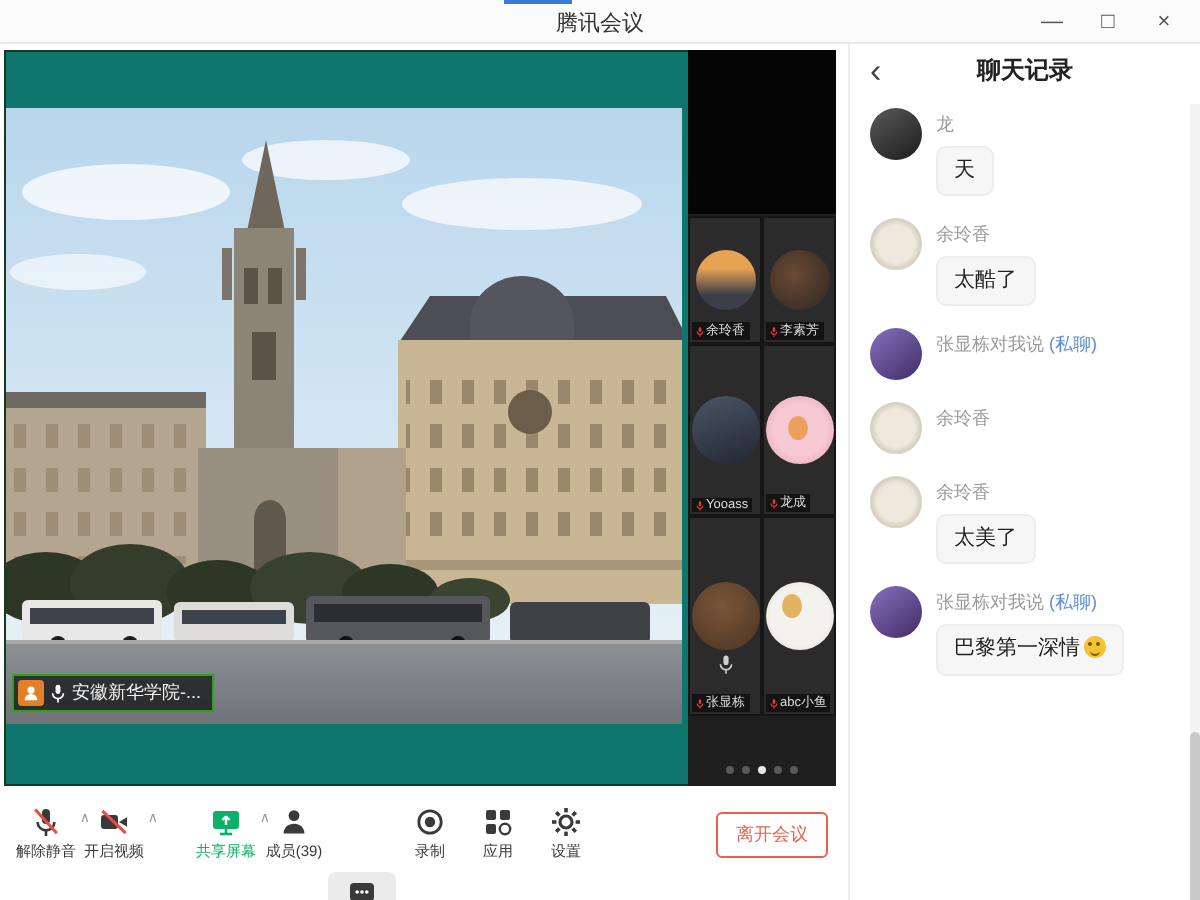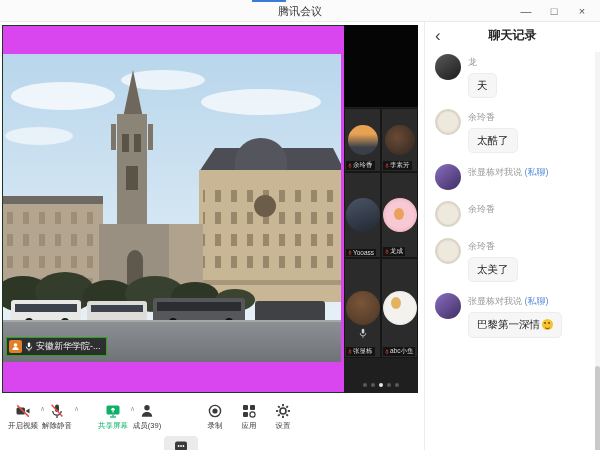--- a/index.html
+++ b/index.html
@@ -7,21 +7,21 @@
   .window { position:relative; width:600px; height:450px; background:#fff; overflow:hidden; }
 
   
   .titlebar { position:absolute; left:0; top:0; width:600px; height:22px; background:#fbfbfb; border-bottom:1px solid #e9e9e9; }
   .tab-indicator { position:absolute; left:252px; top:0; width:34px; height:2px; background:#3a7bd5; }
   .win-title { position:absolute; left:0; right:0; top:4px; text-align:center; font-size:11px; color:#333; }
   .win-controls { position:absolute; right:4px; top:0; height:22px; display:flex; }
   .win-btn { width:28px; height:22px; display:flex; align-items:center; justify-content:center; font-size:11px; color:#555; cursor:default; }
 
   
-  .video-main { position:absolute; left:2px; top:25px; width:404px; height:368px; background:#d946ef; border:1px solid #17391f; }
+  .video-main { position:absolute; left:2px; top:25px; width:404px; height:368px; background:#0f766e; border:1px solid #17391f; }
   .photo { position:absolute; left:0; top:28px; width:338px; height:308px; }
   .speaker-label { position:absolute; left:3px; bottom:36px; display:flex; align-items:center; gap:3px; background:rgba(20,20,20,0.75); border:1px solid #2aa515; padding:2px 5px 2px 2px; }
   .presenter-badge { width:13px; height:13px; background:#e2802a; border-radius:2px; display:flex; align-items:center; justify-content:center; }
   .speaker-label .txt { color:#f2f2f2; font-size:9px; white-space:nowrap; }
 
   
   .thumb-strip { position:absolute; left:344px; top:25px; width:74px; height:368px; background:#1f1f1f; }
   .thumb-black { position:absolute; left:0; top:0; width:74px; height:82px; background:#050505; }
   .thumb-grid { position:absolute; left:0; top:83px; width:74px; }
   .thumb-row { display:flex; }
@@ -325,40 +325,40 @@
     <div class="chat-scrollbar">
         <div class="chat-thumb"></div>
       </div>
   </div>
 
   <div class="toolbar">
 
     <div class="tb-item">
       <span class="icon">
         <svg width="16" height="16" viewBox="0 0 16 16">
-            <rect x="1.5" y="4.5" width="8.5" height="7" rx="1.5" fill="#3a3a3a"></rect>
-            <path d="M10.5 8l4-2.4v4.8z" fill="#3a3a3a"></path>
-            <line x1="2.2" y1="2.4" x2="13.8" y2="13.6" stroke="#e34f45" stroke-width="1.5"></line>
-          </svg>
-      </span>
-      <span class="tb-caret">∧</span>
-      <span class="tb-label">开启视频</span>
-    </div>
-
-    <div class="tb-item">
-      <span class="icon">
-        <svg width="16" height="16" viewBox="0 0 16 16">
             <rect x="6" y="1.5" width="4" height="7.5" rx="2" fill="#3a3a3a"></rect>
             <path d="M3.8 8a4.2 4.2 0 0 0 8.4 0" stroke="#3a3a3a" stroke-width="1.3" fill="none"></path>
             <line x1="8" y1="12.4" x2="8" y2="15" stroke="#3a3a3a" stroke-width="1.3"></line>
             <line x1="2.6" y1="1.8" x2="13.4" y2="13.6" stroke="#e34f45" stroke-width="1.5"></line>
           </svg>
       </span>
       <span class="tb-caret">∧</span>
       <span class="tb-label">解除静音</span>
+    </div>
+
+    <div class="tb-item">
+      <span class="icon">
+        <svg width="16" height="16" viewBox="0 0 16 16">
+            <rect x="1.5" y="4.5" width="8.5" height="7" rx="1.5" fill="#3a3a3a"></rect>
+            <path d="M10.5 8l4-2.4v4.8z" fill="#3a3a3a"></path>
+            <line x1="2.2" y1="2.4" x2="13.8" y2="13.6" stroke="#e34f45" stroke-width="1.5"></line>
+          </svg>
+      </span>
+      <span class="tb-caret">∧</span>
+      <span class="tb-label">开启视频</span>
     </div>
 
     <div class="gap"></div>
 
     <div class="tb-item">
       <span class="icon">
         <svg width="16" height="16" viewBox="0 0 16 16">
             <rect x="1.5" y="2.5" width="13" height="9" rx="1.5" fill="#0cb168"></rect>
             <path d="M8 9.5V5.2M8 5.2L6.2 7M8 5.2L9.8 7" stroke="#fff" stroke-width="1.2" fill="none"></path>
             <line x1="8" y1="11.5" x2="8" y2="13.5" stroke="#0cb168" stroke-width="1.3"></line>
@@ -428,15 +428,16 @@
               <line x1="3.1" y1="3.1" x2="4.7" y2="4.7"></line>
               <line x1="11.3" y1="11.3" x2="12.9" y2="12.9"></line>
               <line x1="12.9" y1="3.1" x2="11.3" y2="4.7"></line>
               <line x1="4.7" y1="11.3" x2="3.1" y2="12.9"></line>
             </g>
           </svg>
       </span>
       <span class="tb-label">设置</span>
     </div>
 
+    <button class="leave-btn">离开会议</button>
   </div>
 
 </div>
 
 </body></html>

